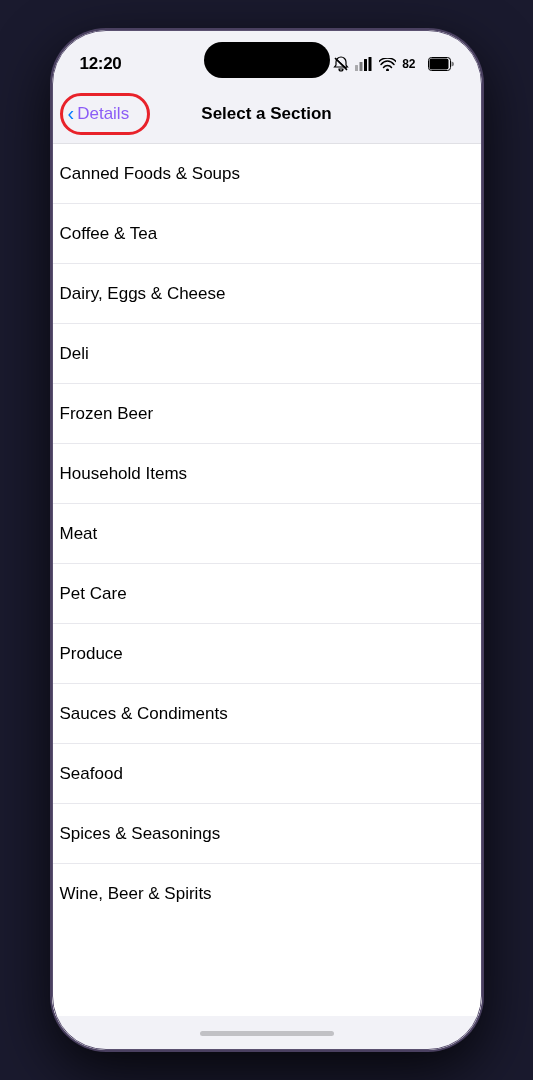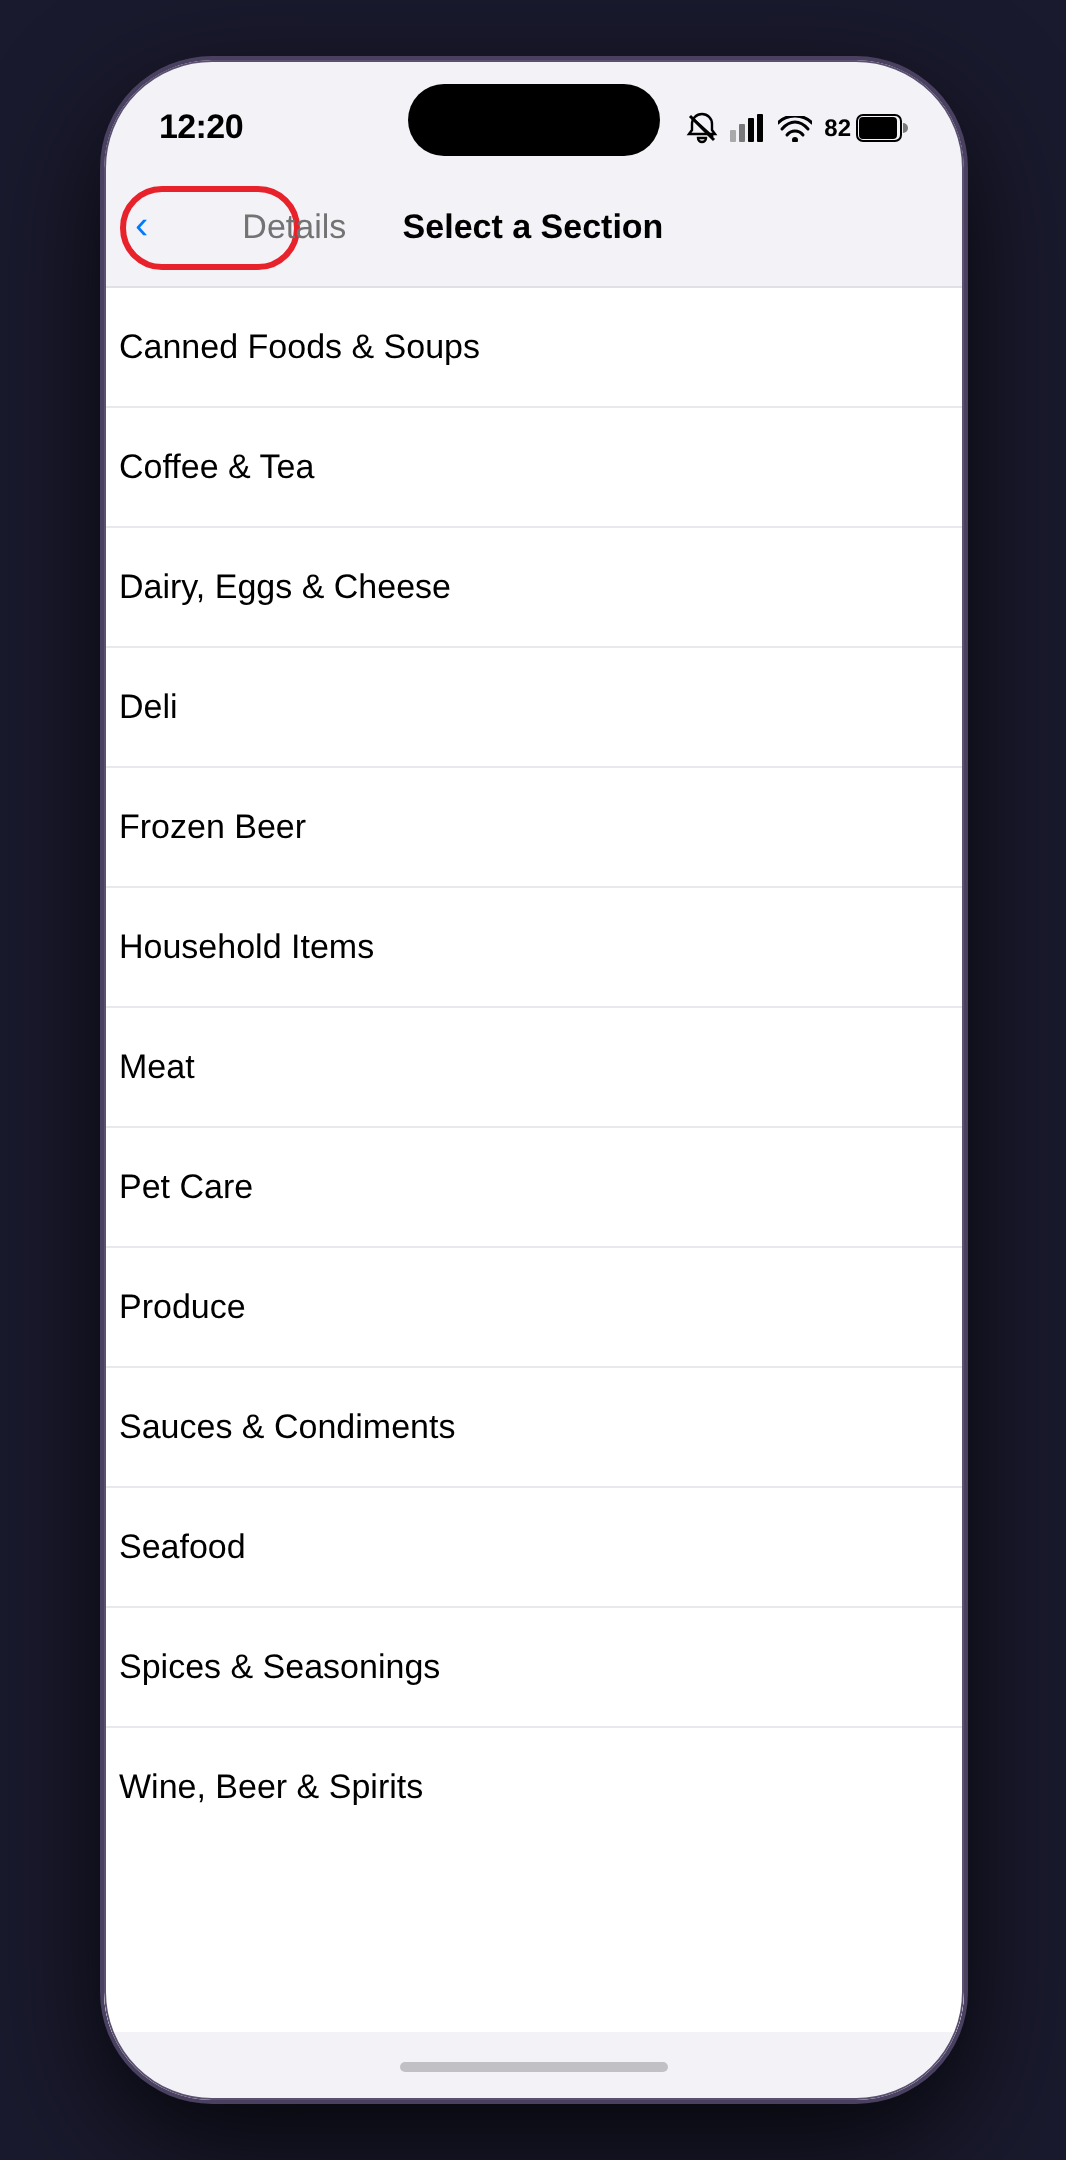--- a/index.html
+++ b/index.html
@@ -67,21 +67,21 @@
       gap: 6px;
     }
 
     .status-icons svg {
       fill: #000;
     }
 
     .battery-icon {
       display: flex;
       align-items: center;
-      gap: 2px;
+      gap: 12px;
       font-size: 12px;
       font-weight: 600;
       color: #000;
     }
 
     .dynamic-island {
       width: 126px;
       height: 36px;
       background: #000;
       border-radius: 20px;
@@ -124,22 +124,21 @@
 
     .nav-back-chevron {
       font-size: 20px;
       color: #007aff;
       font-weight: 300;
       margin-right: 1px;
     }
 
     .nav-back-text {
       font-size: 17px;
-      color: #737373;
-      margin-left: 44px;
+      color: #8b5cf6;
     }
 
     .back-highlight {
       position: absolute;
       left: 8px;
       width: 90px;
       height: 42px;
       border: 3px solid #e8222a;
       border-radius: 22px;
       pointer-events: none;

